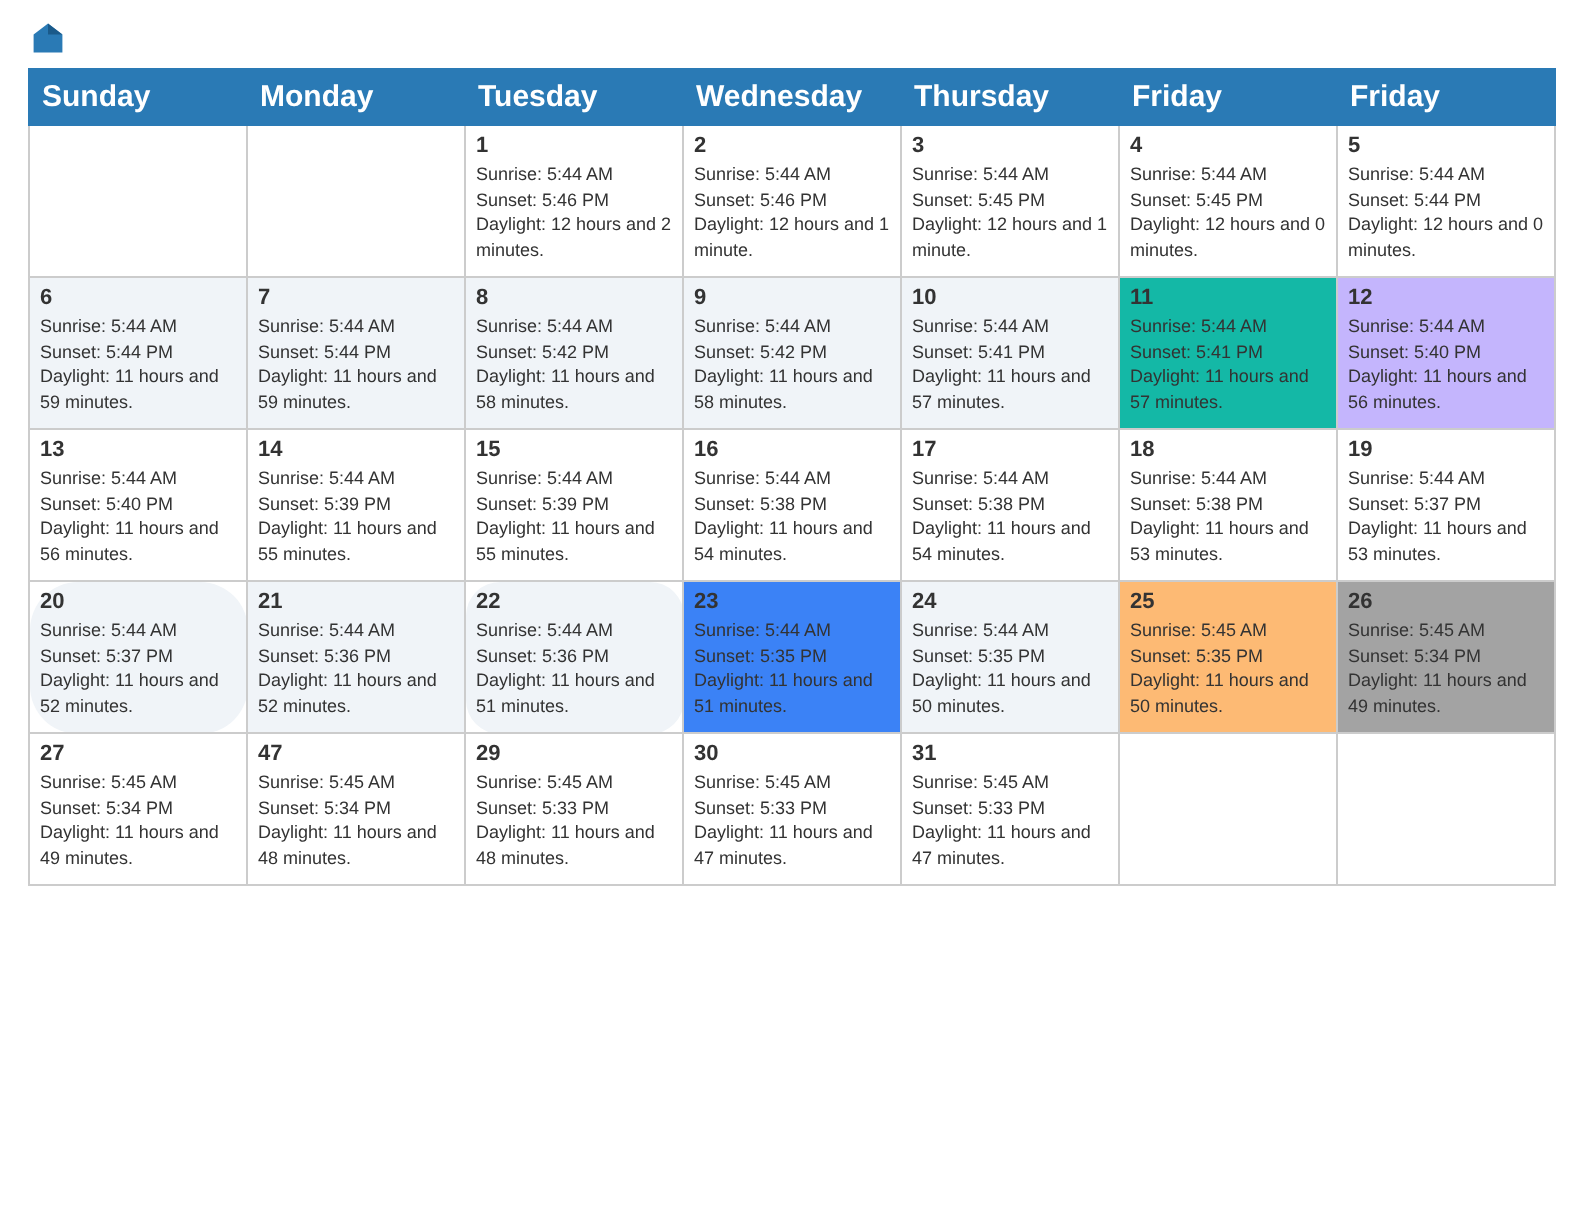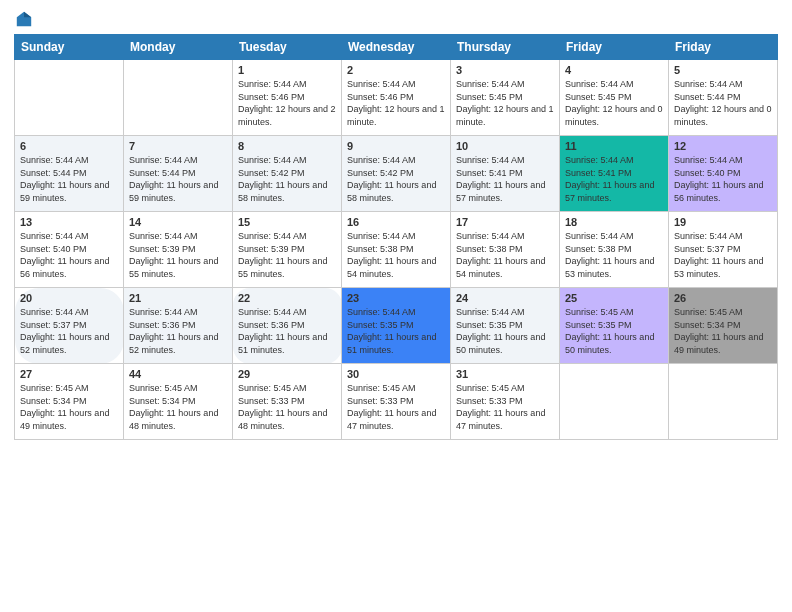--- a/index.html
+++ b/index.html
@@ -64,21 +64,21 @@
     .calendar-table {
       width: 100%;
       border-collapse: collapse;
       table-layout: fixed;
     }
     .calendar-table th {
       background-color: #2a7ab5;
       color: #fff;
       text-align: left;
       padding: 5px 6px;
-      font-size: 12px;
+      font-size: 15px;
       font-weight: bold;
       border: 1px solid #2a7ab5;
     }
     .calendar-table td {
       border: 1px solid #ccc;
       vertical-align: top;
       padding: 4px 5px;
       font-size: 9.5px;
       color: #333;
       height: 76px;
@@ -284,42 +284,42 @@
             <div class="day-info" style="white-space: pre-line;">Sunrise: 5:44 AM
 Sunset: 5:35 PM
 Daylight: 11 hours and 51 minutes.</div>
           </td>
           <td style="background: rgb(240, 244, 248);">
             <span class="day-number">24</span>
             <div class="day-info" style="white-space: pre-line;">Sunrise: 5:44 AM
 Sunset: 5:35 PM
 Daylight: 11 hours and 50 minutes.</div>
           </td>
-          <td style="background: #c4b5fd;">
+          <td style="background: #fdba74;">
             <span class="day-number">25</span>
             <div class="day-info" style="white-space: pre-line;">Sunrise: 5:45 AM
 Sunset: 5:35 PM
 Daylight: 11 hours and 50 minutes.</div>
           </td>
           <td style="background: #a3a3a3;">
             <span class="day-number">26</span>
             <div class="day-info" style="white-space: pre-line;">Sunrise: 5:45 AM
 Sunset: 5:34 PM
 Daylight: 11 hours and 49 minutes.</div>
           </td>
         </tr>
         <tr>
           <td>
             <span class="day-number">27</span>
             <div class="day-info" style="white-space: pre-line;">Sunrise: 5:45 AM
 Sunset: 5:34 PM
 Daylight: 11 hours and 49 minutes.</div>
           </td>
           <td>
-            <span class="day-number">44</span>
+            <span class="day-number">47</span>
             <div class="day-info" style="white-space: pre-line;">Sunrise: 5:45 AM
 Sunset: 5:34 PM
 Daylight: 11 hours and 48 minutes.</div>
           </td>
           <td>
             <span class="day-number">29</span>
             <div class="day-info" style="white-space: pre-line;">Sunrise: 5:45 AM
 Sunset: 5:33 PM
 Daylight: 11 hours and 48 minutes.</div>
           </td>

